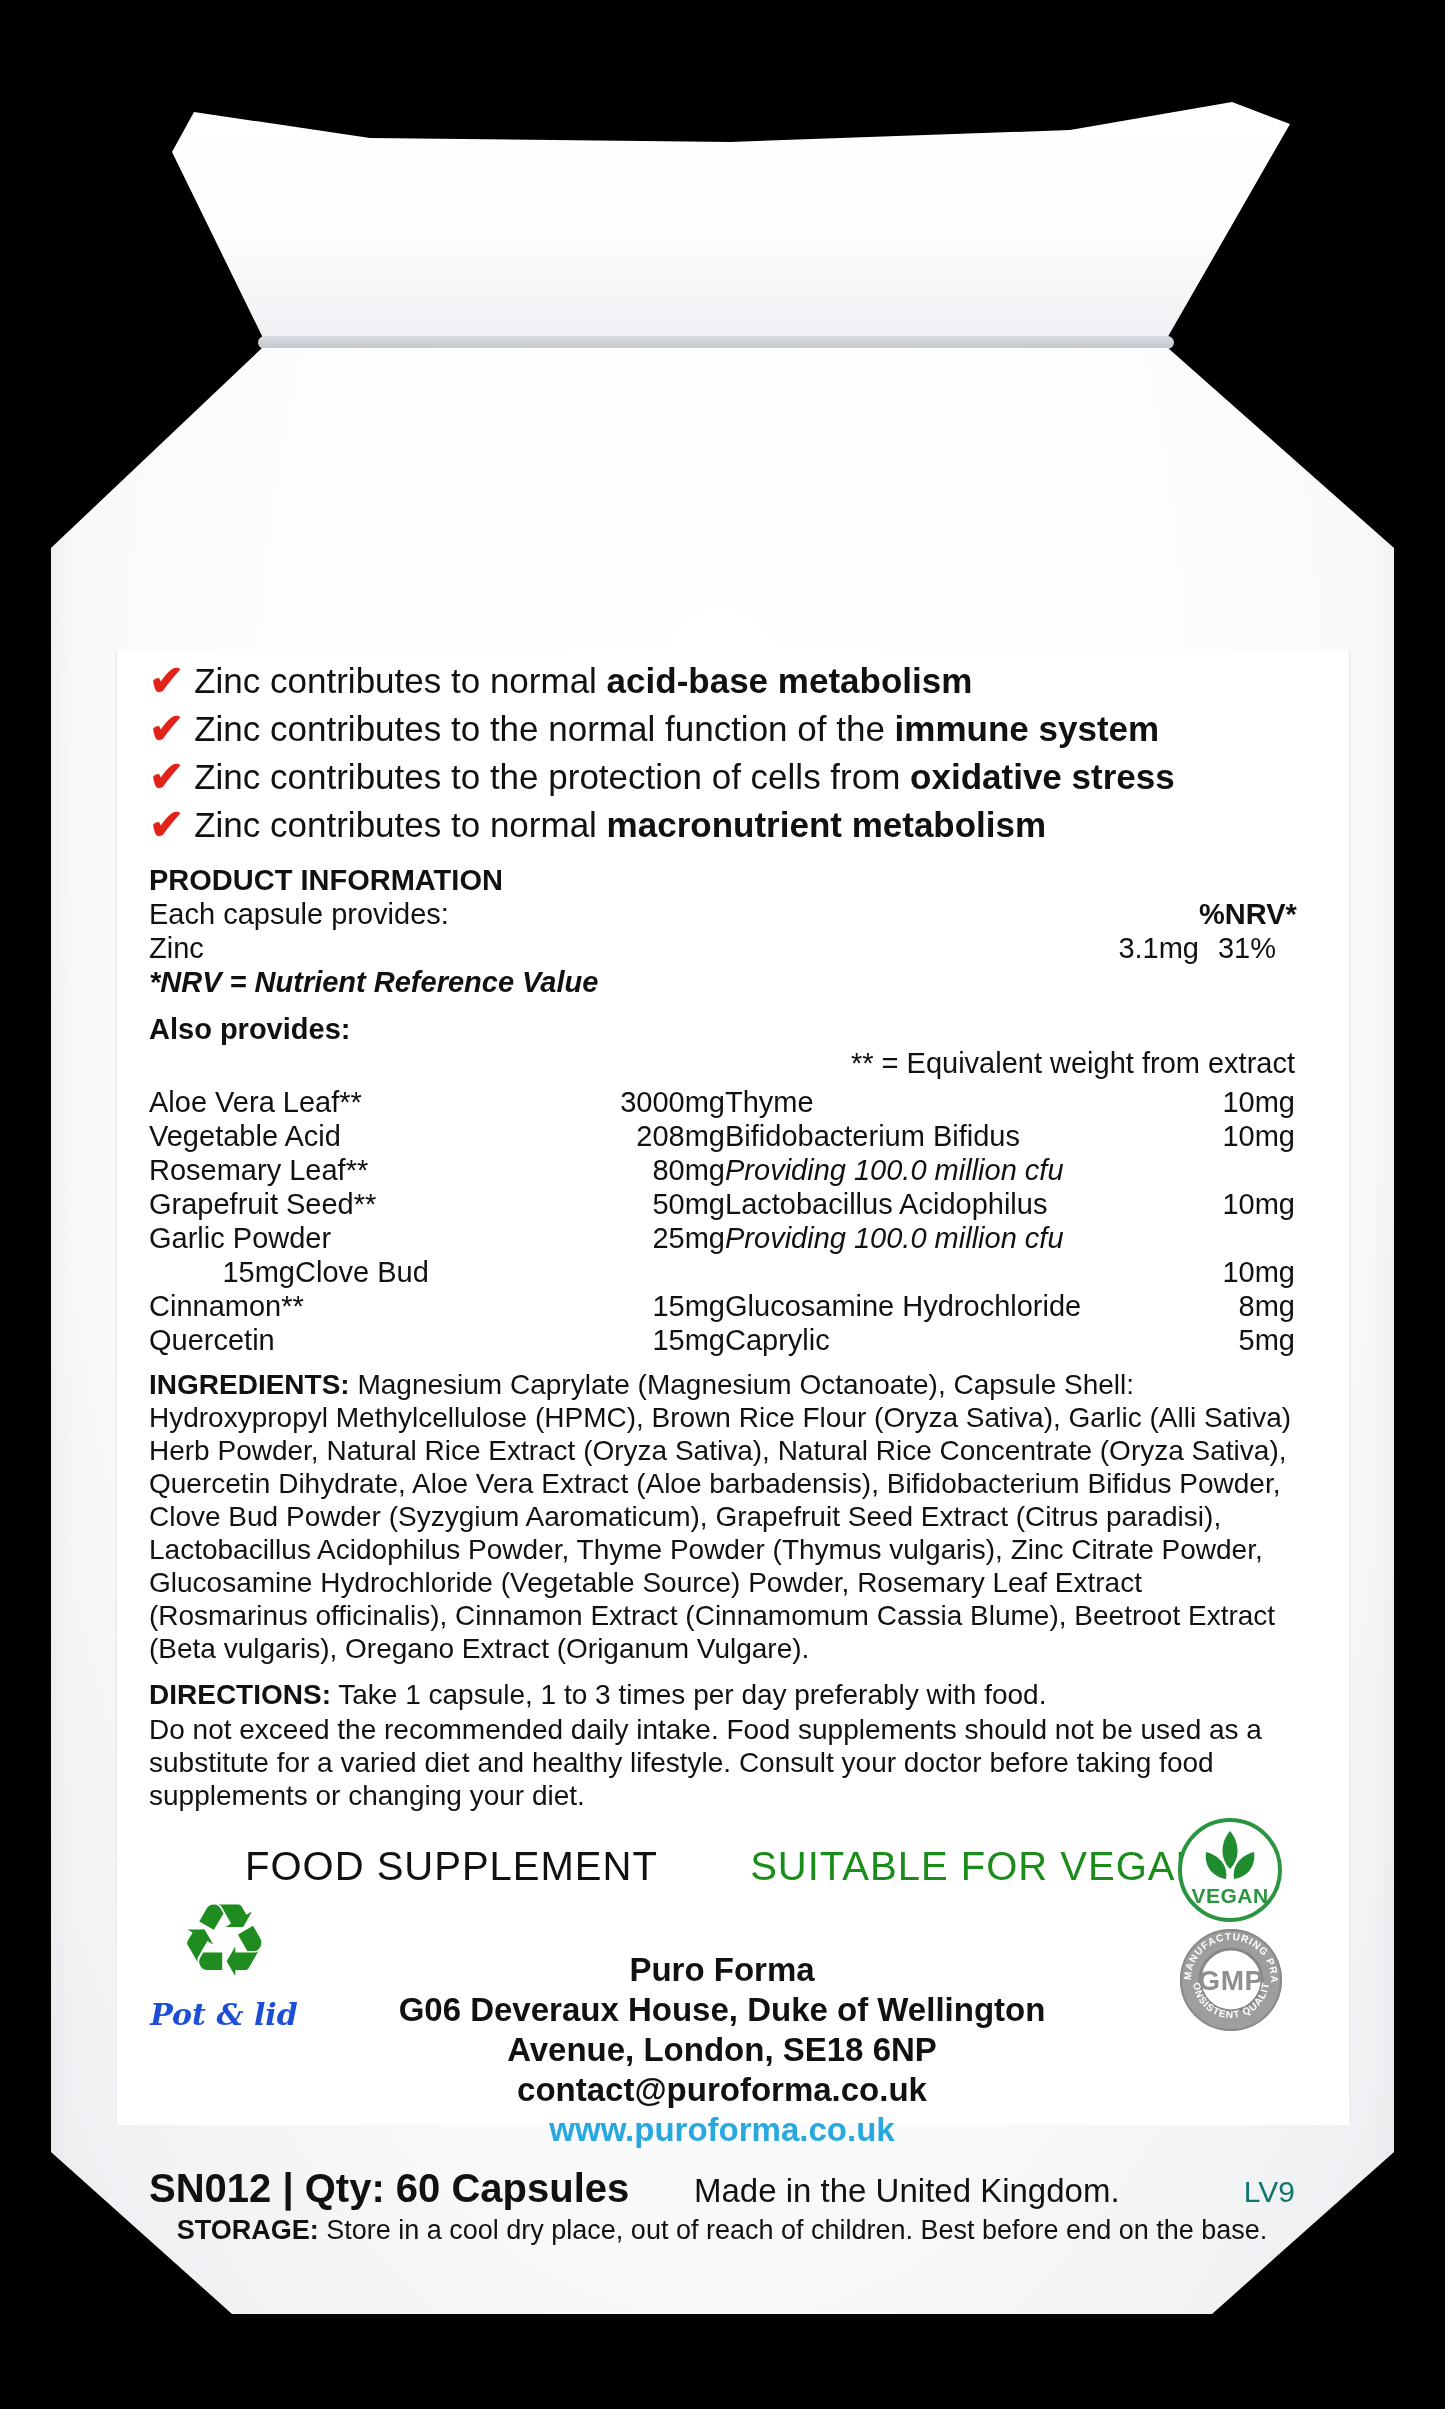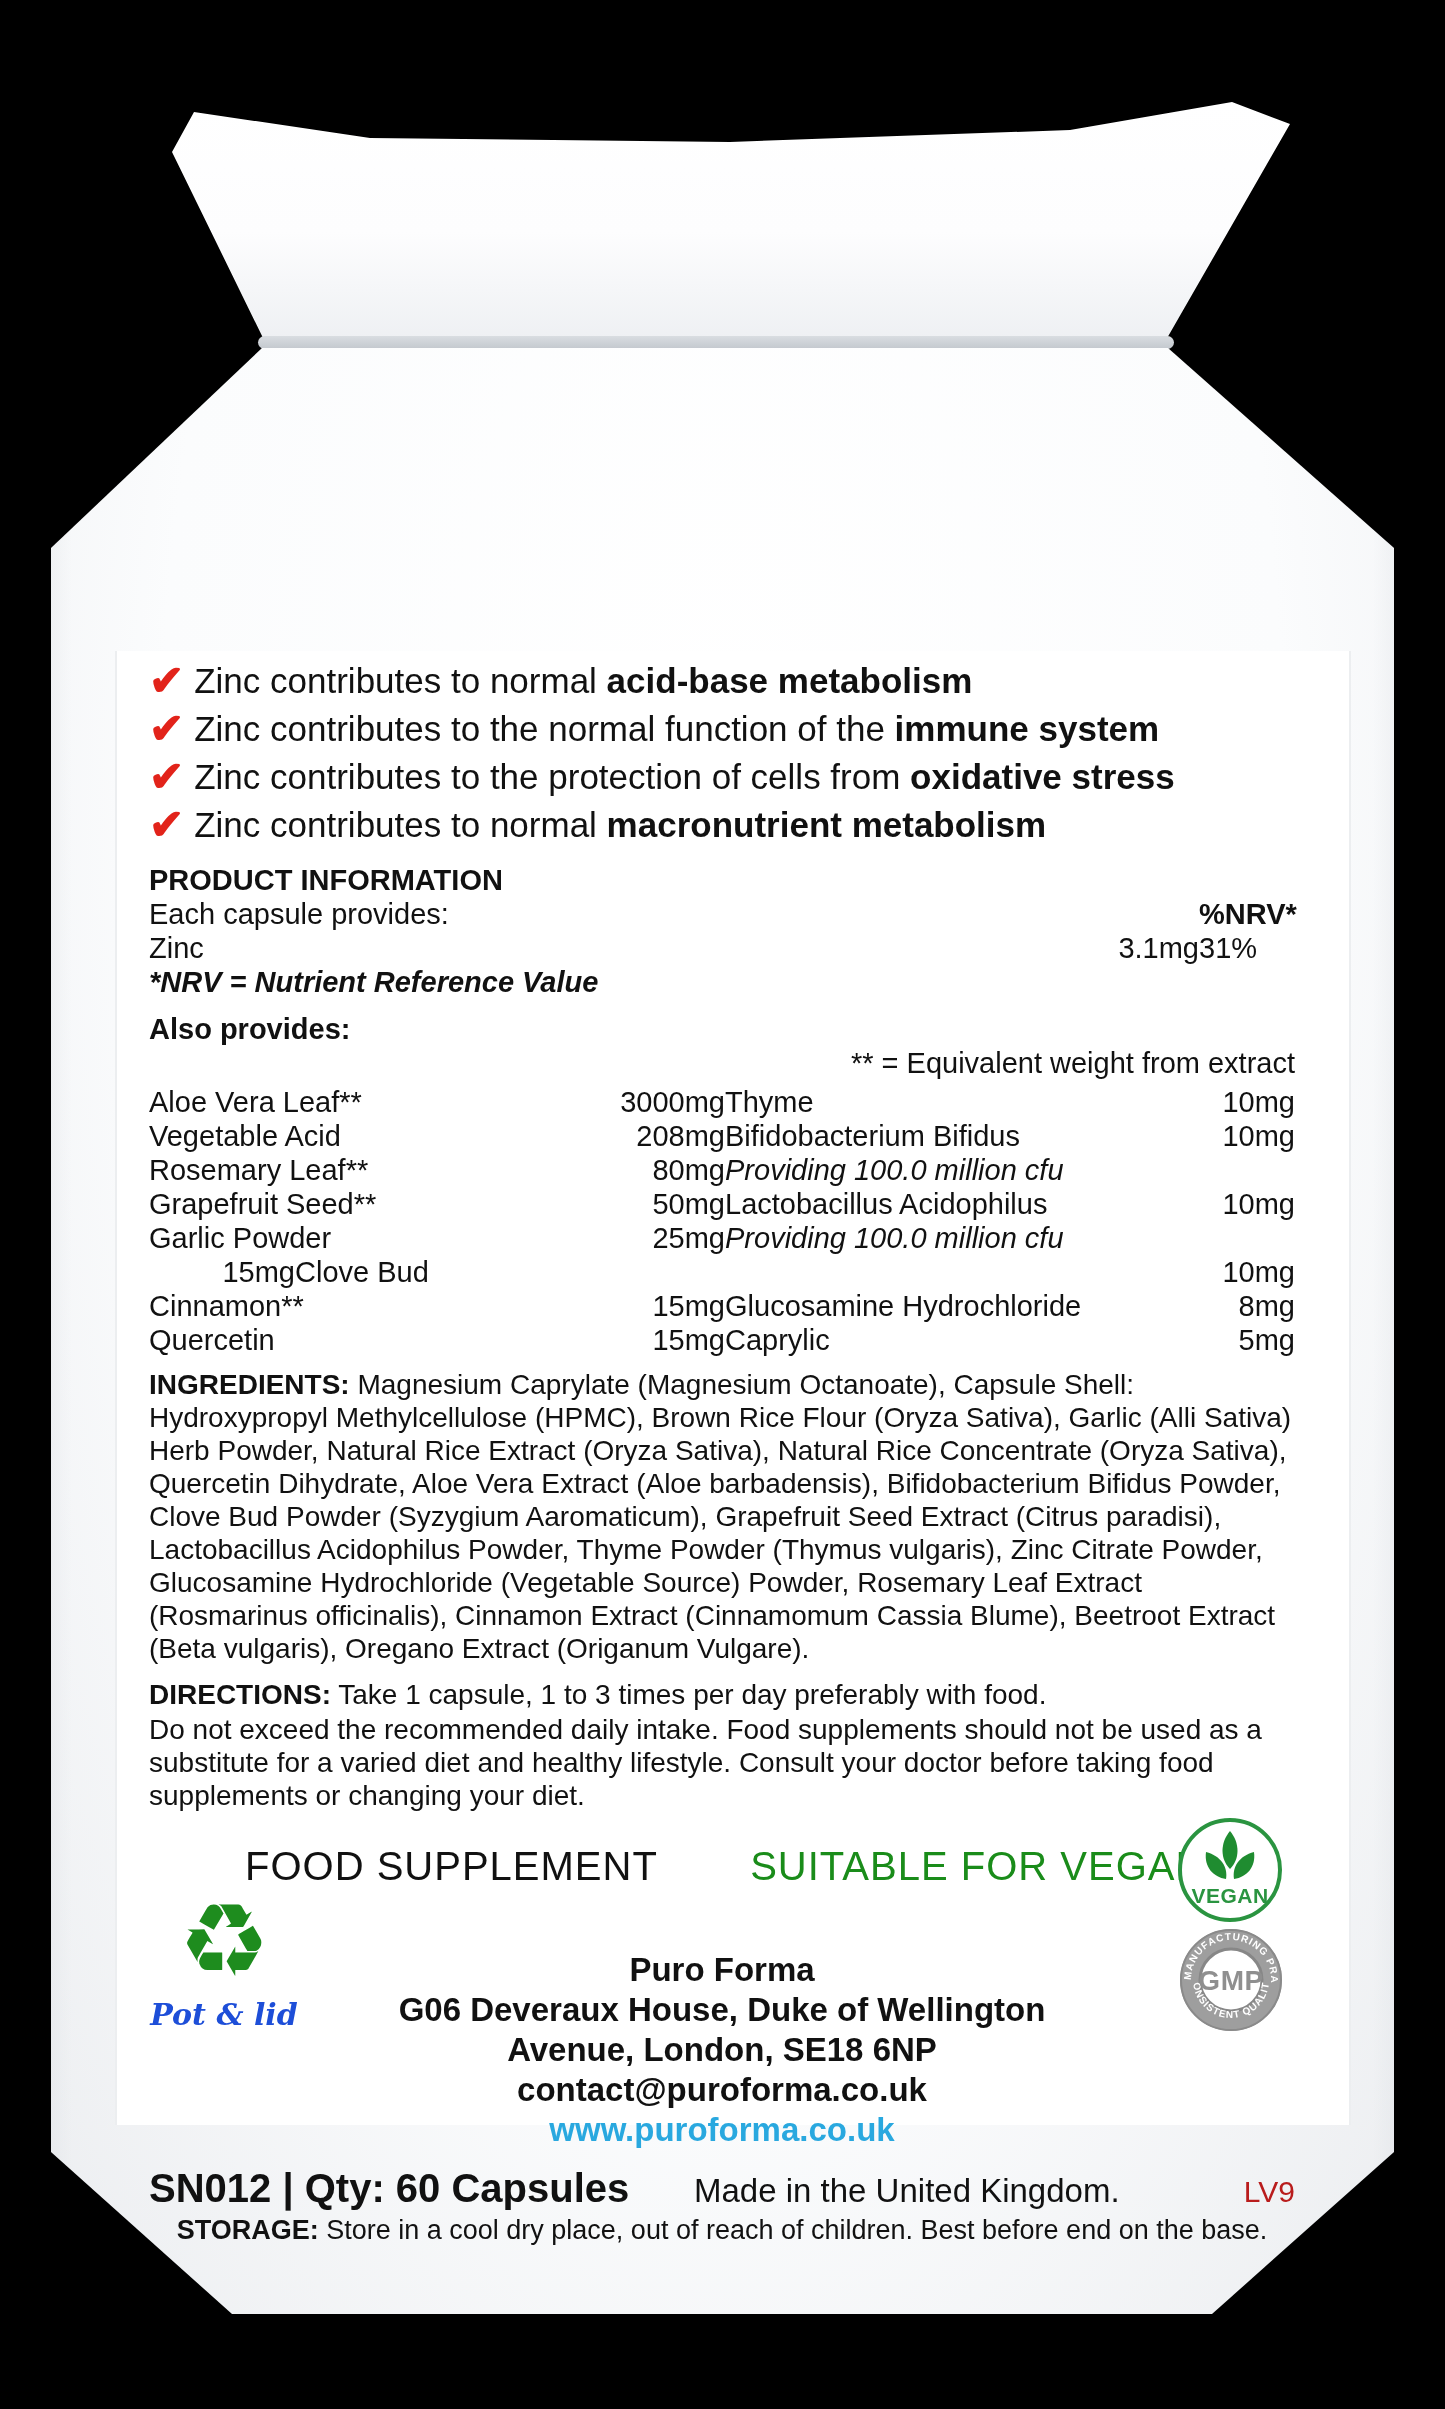--- a/index.html
+++ b/index.html
@@ -24,21 +24,21 @@
          padding:6px 56px 0 34px;box-sizing:border-box;}
 
   .claim{display:flex;align-items:flex-start;line-height:48px;font-size:35px;}
   .claim .check{color:#e2231a;font-size:42px;font-weight:bold;margin-right:10px;line-height:48px;}
   .claim b{font-weight:bold;}
 
   .pi-title{margin-top:14px;font-size:29px;font-weight:bold;line-height:34px;}
   .pi-row{display:flex;font-size:29px;line-height:34px;}
   .pi-name{flex:1;}
   .pi-amt{width:110px;text-align:right;}
-  .pi-nrv{width:96px;text-align:left;}
+  .pi-nrv{width:96px;text-align:center;}
   .pi-nrv.hd{font-weight:bold;}
   .nrv-note{font-size:29px;line-height:34px;font-weight:bold;font-style:italic;}
 
   .ap-row{display:flex;margin-top:13px;font-size:29px;line-height:34px;flex-direction:column;}
   .ap-left{font-weight:bold;flex:1;}
   .ap-note{text-align:right;}
 
   .tbl{margin-top:5px;}
   .tr{display:flex;font-size:29px;line-height:34px;}
   .t-n1{width:430px;}
@@ -56,21 +56,21 @@
   .fs-row{display:flex;margin-top:30px;font-size:40px;line-height:48px;}
   .fs-food{margin-left:96px;letter-spacing:1px;}
   .fs-vegan{margin-left:auto;margin-right:62px;color:#1a8c1a;letter-spacing:1px;}
 
   .addr{margin-top:60px;text-align:center;font-size:33px;line-height:40px;font-weight:bold;}
   .addr .web{color:#29a8df;}
 
   .footer-row{display:flex;align-items:baseline;margin-top:16px;}
   .sku{width:545px;font-size:40px;font-weight:bold;}
   .made{flex:1;font-size:33px;}
-  .lv{font-size:30px;color:#b91c1c;}
+  .lv{font-size:30px;color:#0f766e;}
   .storage{font-size:27px;line-height:32px;margin-top:3px;text-align:center;}
   .storage b{font-weight:bold;}
 
   
   .recycle-wrap{position:absolute;left:34px;top:1238px;width:150px;text-align:center;}
   .recycle-glyph{font-family:"DejaVu Sans",sans-serif;font-size:102px;line-height:104px;color:#1e8c1e;}
   .recycle-cap{font-family:"DejaVu Serif",serif;font-style:italic;font-weight:bold;
                font-size:30px;color:#1d4ed8;margin-top:4px;}
   .badge-vegan{position:absolute;left:1062px;top:1166px;width:106px;height:106px;}
   .badge-gmp{position:absolute;left:1063px;top:1276px;width:106px;height:106px;}

